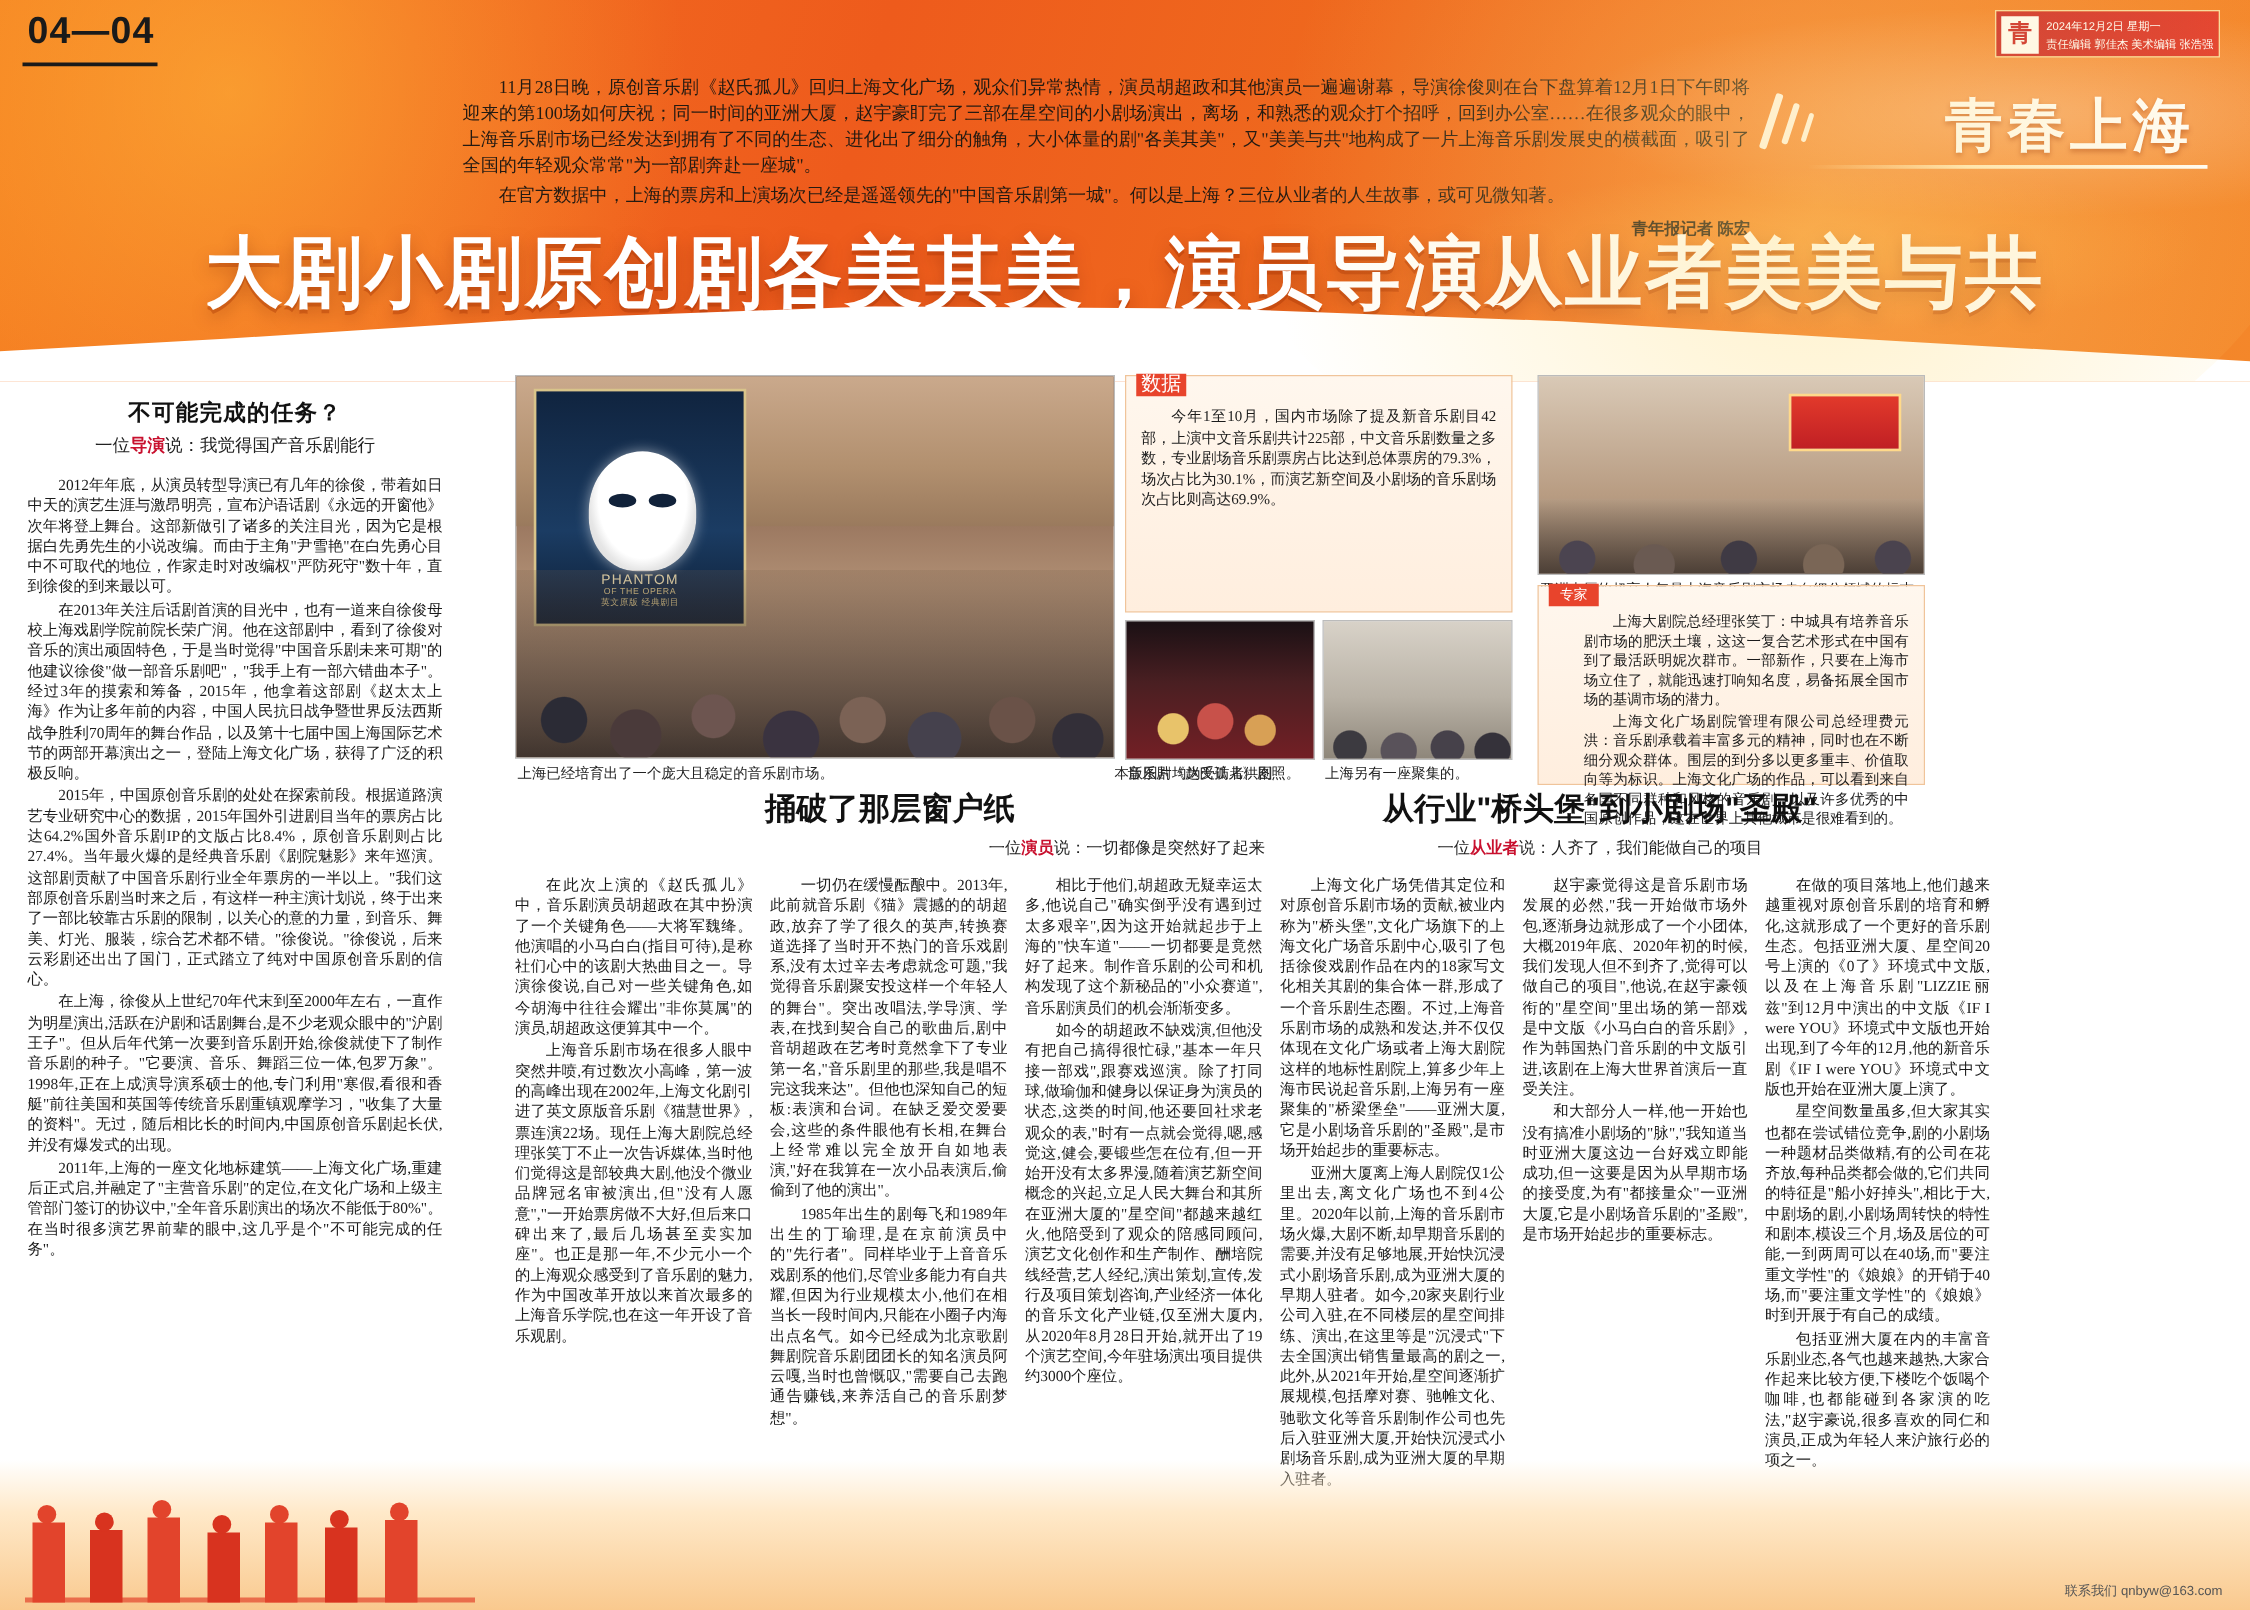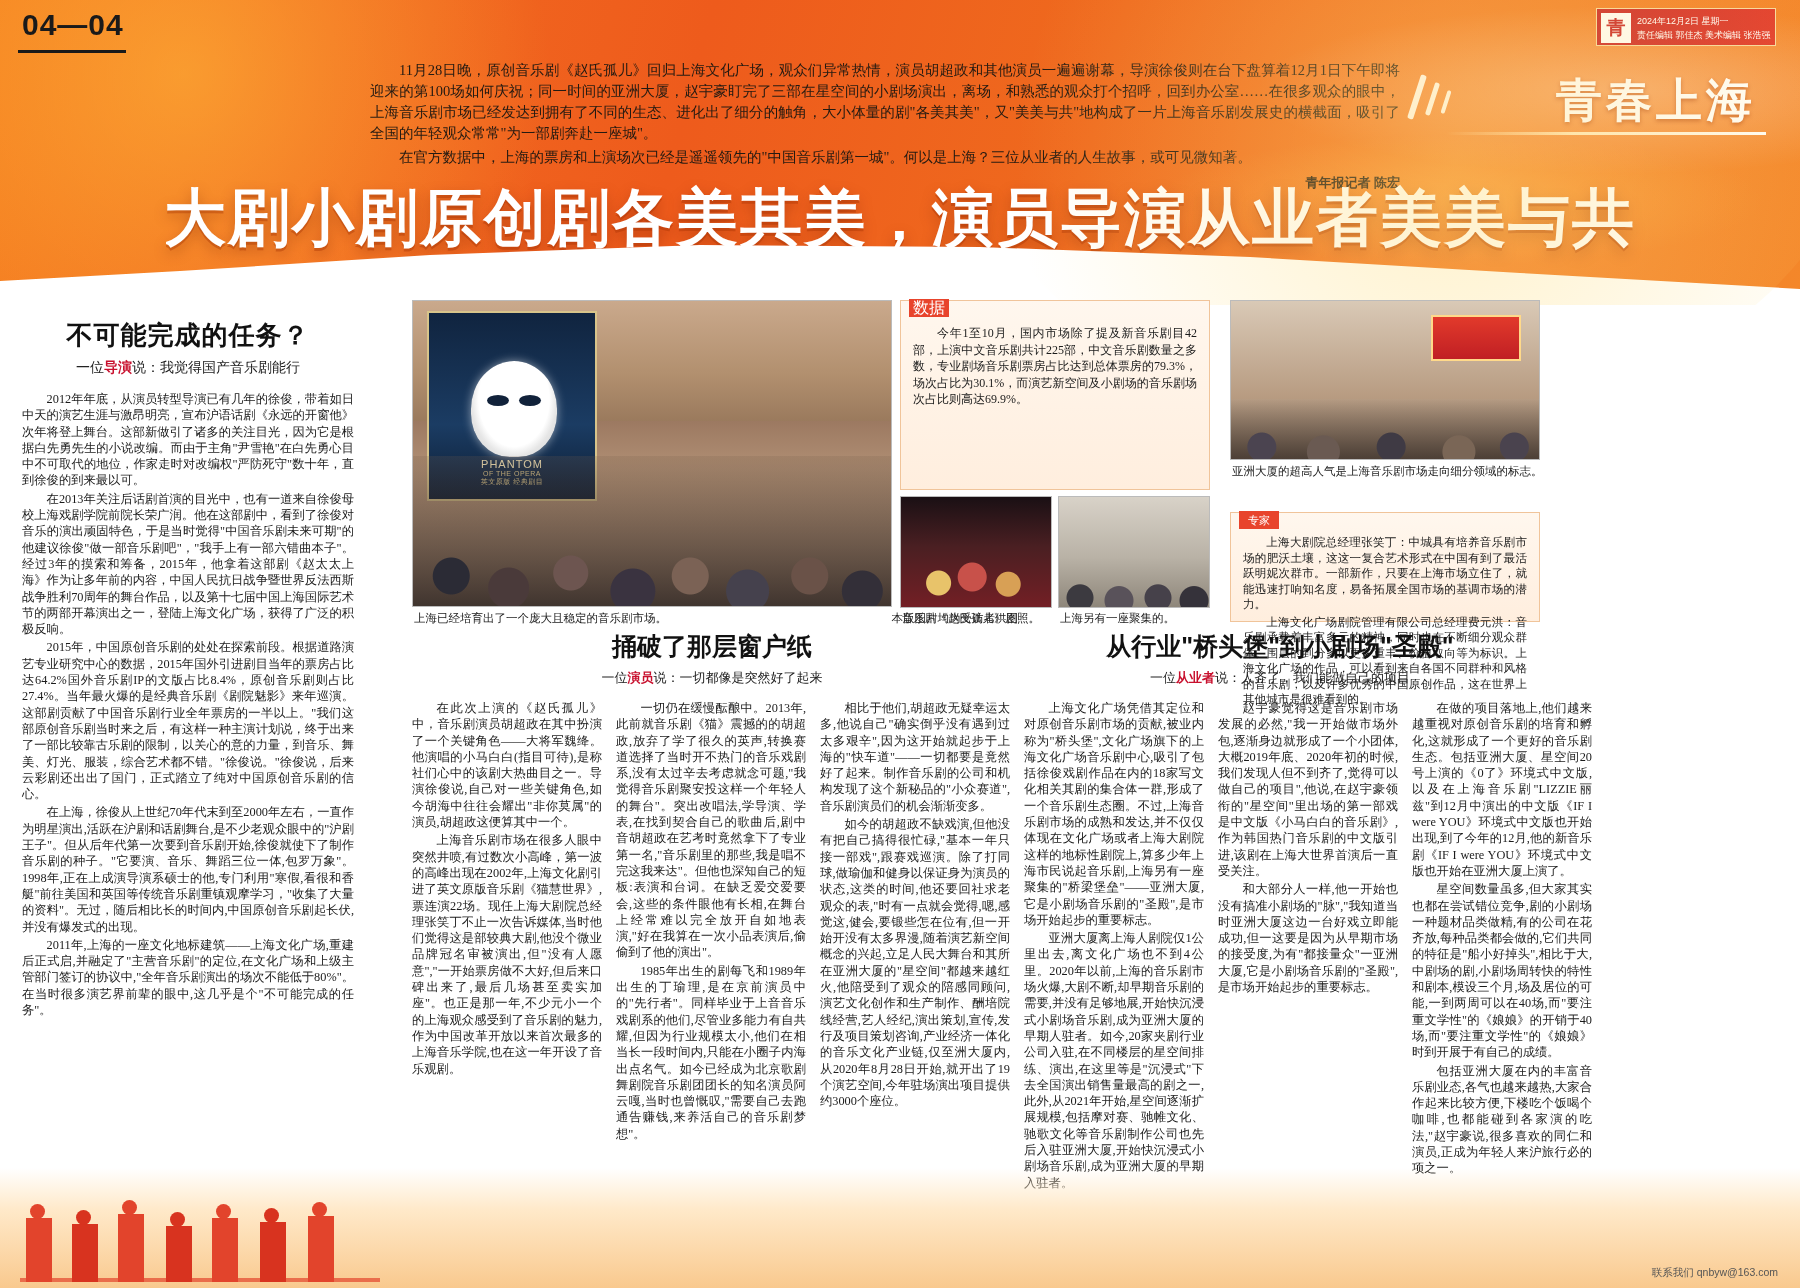--- a/index.html
+++ b/index.html
@@ -131,21 +131,21 @@
     text-align:center;
   }
   .sec-sub {
     font-family:"Liberation Serif", serif;
     text-align:center; font-size:14px; color:#222; margin-top:6px;
   }
   .tag-red { color:#c8102e; font-weight:bold; }
 
   
   #colA { left:22px; top:318px; width:332px; }
-  #colA .sec-title { font-size:26px; letter-spacing:1px; }
+  #colA .sec-title { font-size:18px; letter-spacing:1px; }
   #colA .body { margin-top:14px; }
 
   
   .photo {
     position:absolute; border:1px solid #bbb; overflow:hidden;
   }
   .cap {
     position:absolute;
     font-family:"Liberation Sans", sans-serif;
     font-size:11.5px; color:#222;
@@ -254,39 +254,40 @@
       radial-gradient(circle at 30% 88%, #6a5a52 0 16px, rgba(0,0,0,0) 17px),
       radial-gradient(circle at 52% 80%, #3f3a44 0 14px, rgba(0,0,0,0) 15px),
       radial-gradient(circle at 74% 88%, #7a6656 0 16px, rgba(0,0,0,0) 17px),
       radial-gradient(circle at 92% 80%, #4a434e 0 14px, rgba(0,0,0,0) 15px),
       linear-gradient(180deg, rgba(180,160,140,.25), rgba(60,50,44,.8));
   }
   #capRight { left:1232px; top:464px; width:320px; }
 
   
   .expertbox {
-    position:absolute; left:1230px; top:512px; width:310px; height:110px;
+    position:absolute; left:1230px; top:468px; width:310px; height:160px;
     background:linear-gradient(180deg,#fff7ee,#ffeede);
     border:1px solid #f0c49a;
+    padding-left:24px;
   }
   .expertbox .tab {
     position:absolute; left:8px; top:-2px; width:40px; height:18px;
     background:#e8442c; color:#fff; font-family:"Liberation Sans", sans-serif;
     font-size:11px; text-align:center; line-height:18px;
   }
   .expertbox p {
     margin:0 0 2px 0; font-size:11.6px; line-height:15.5px; text-indent:2em;
     color:#1b1b1b; text-align:justify;font-family:Liberation Mono, monospace;
   }
   .expertbox .inner { padding:22px 12px 6px 12px; }
 
   
   #sec2 { position:absolute; left:412px; top:630px; width:600px; }
   #sec2 .sec-title { font-size:25px; }
-  #sec2 .sec-sub { font-size:13px; }
+  #sec2 .sec-sub { font-size:13px;text-align:right; }
   #sec3 { position:absolute; left:1020px; top:630px; width:520px; }
   #sec3 .sec-title { font-size:25px; }
   #sec3 .sec-sub { font-size:13px; }
 
   .colset { position:absolute; }
   #c1 { left:412px; top:700px; width:190px; }
   #c2 { left:616px; top:700px; width:190px; }
   #c3 { left:820px; top:700px; width:190px; }
   #c4 { left:1024px; top:700px; width:180px; }
   #c5 { left:1218px; top:700px; width:180px; }

